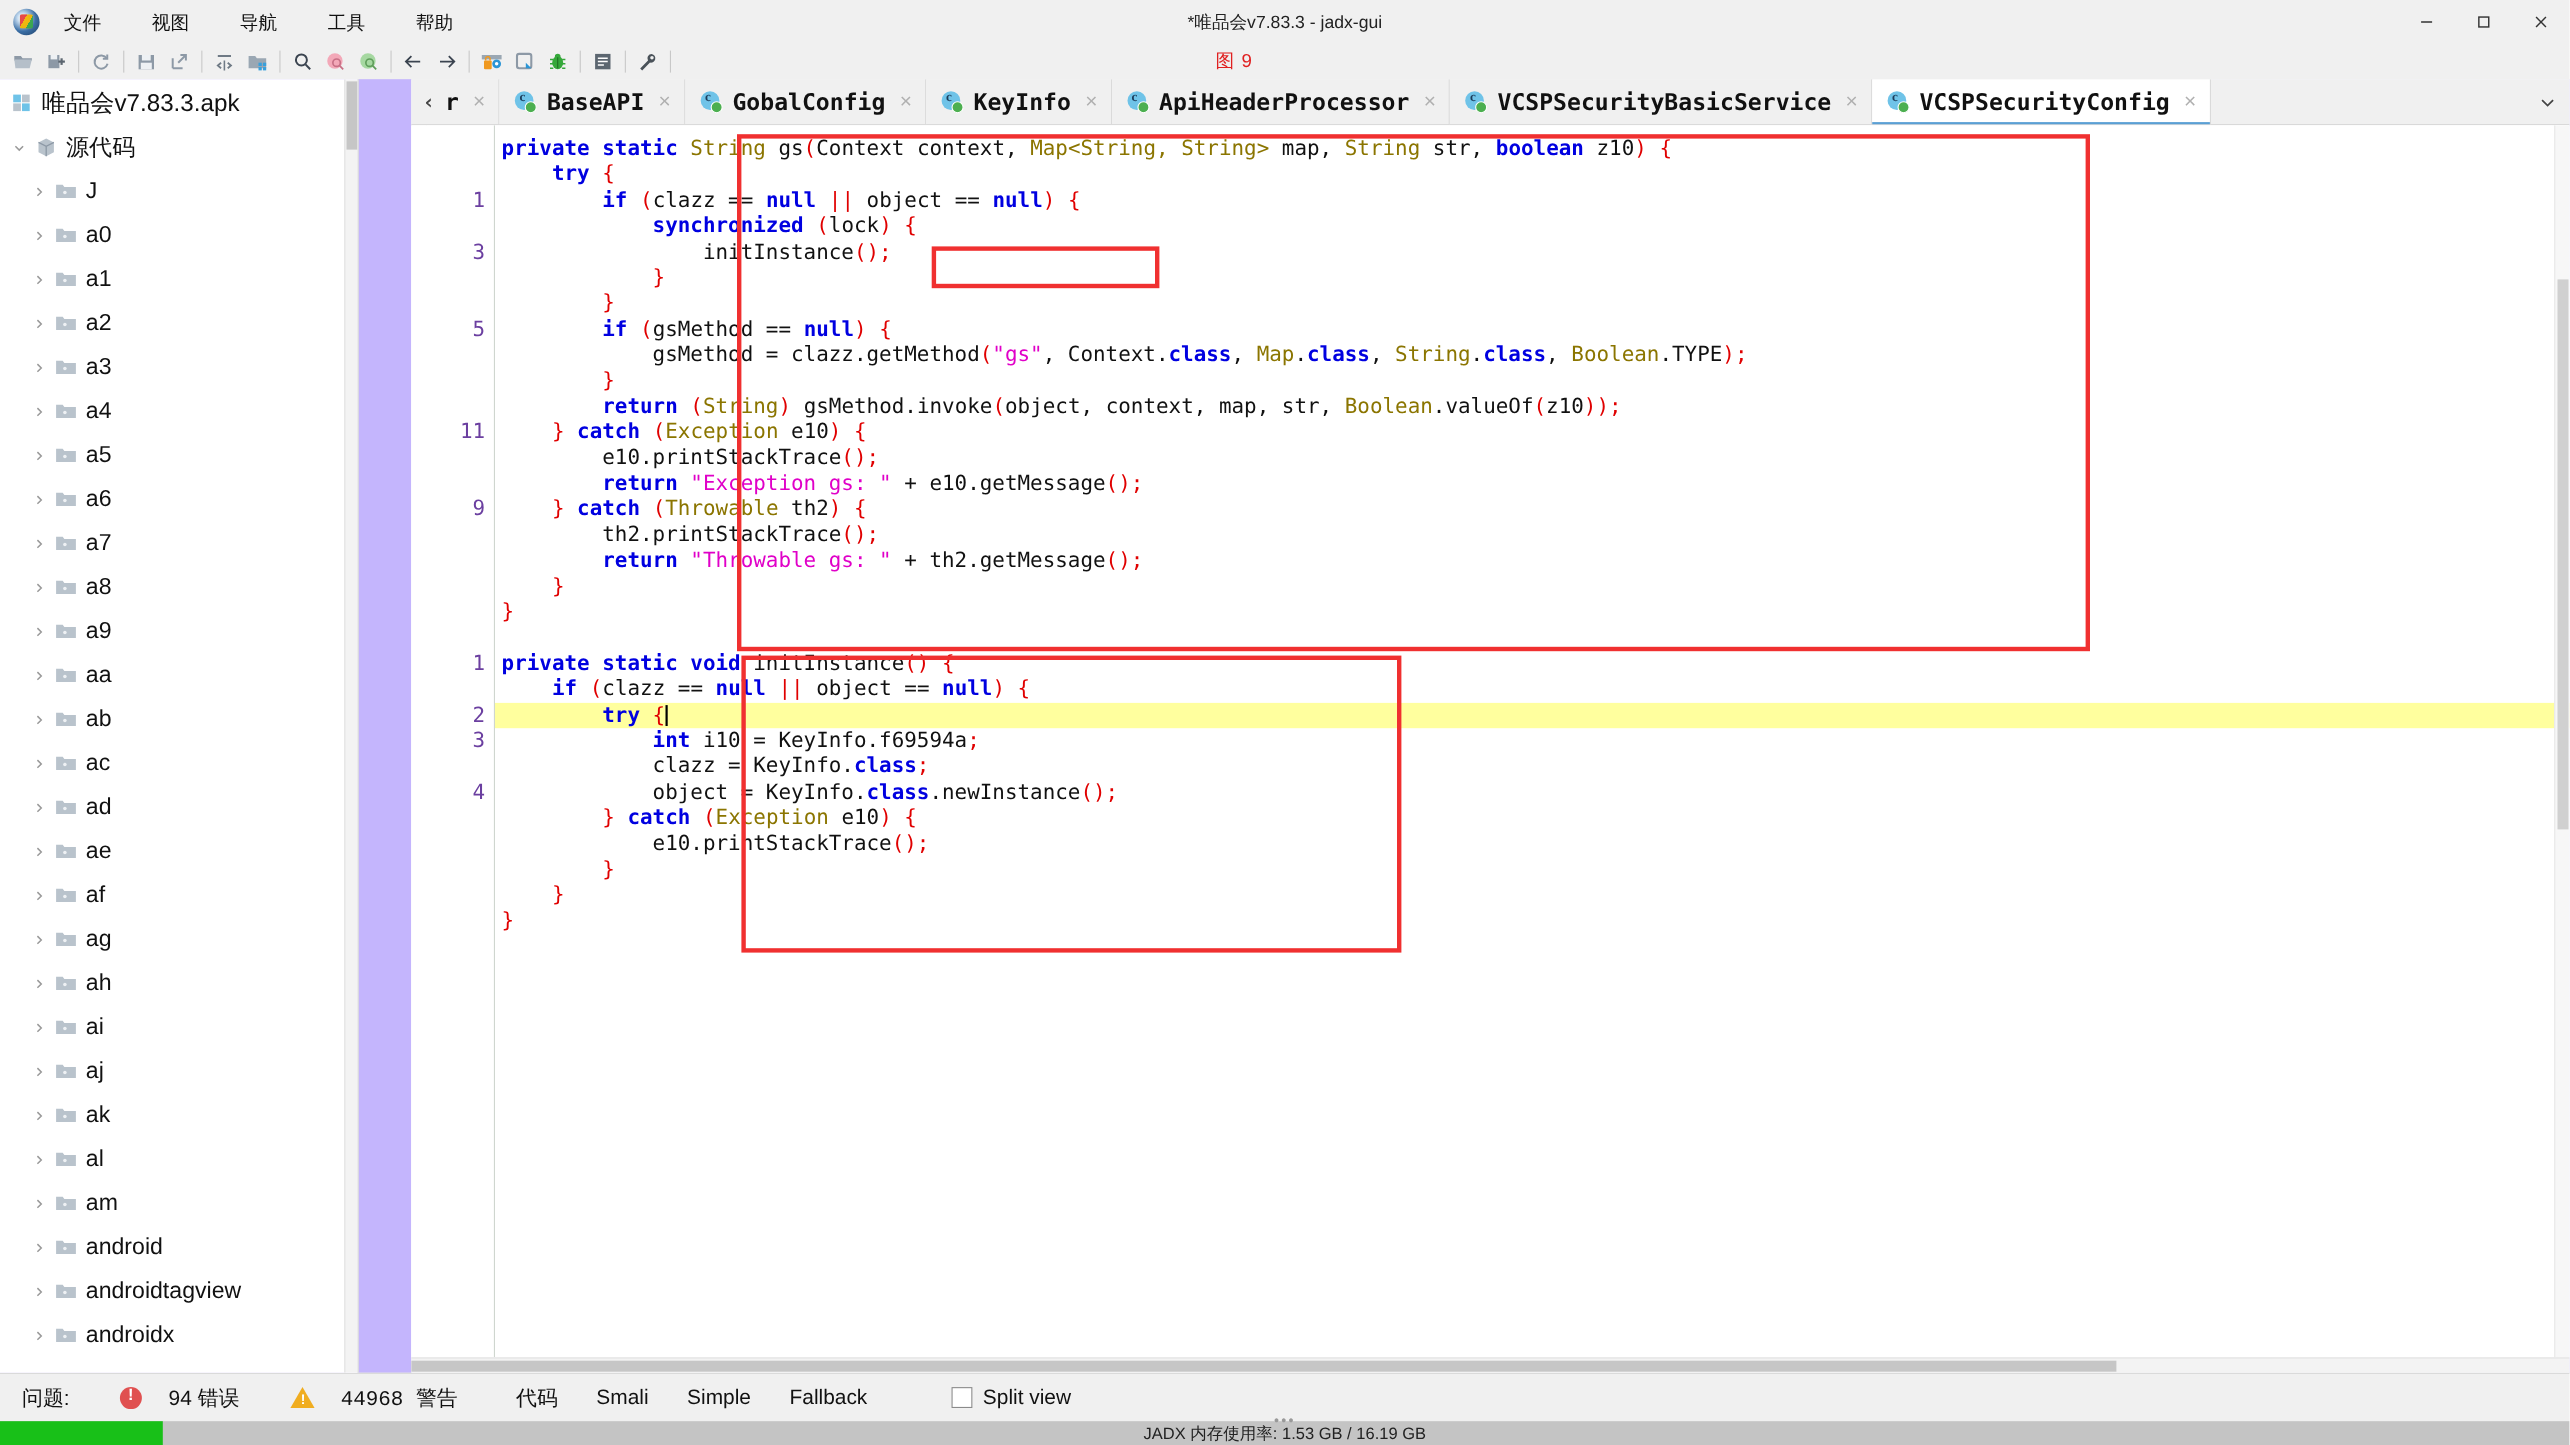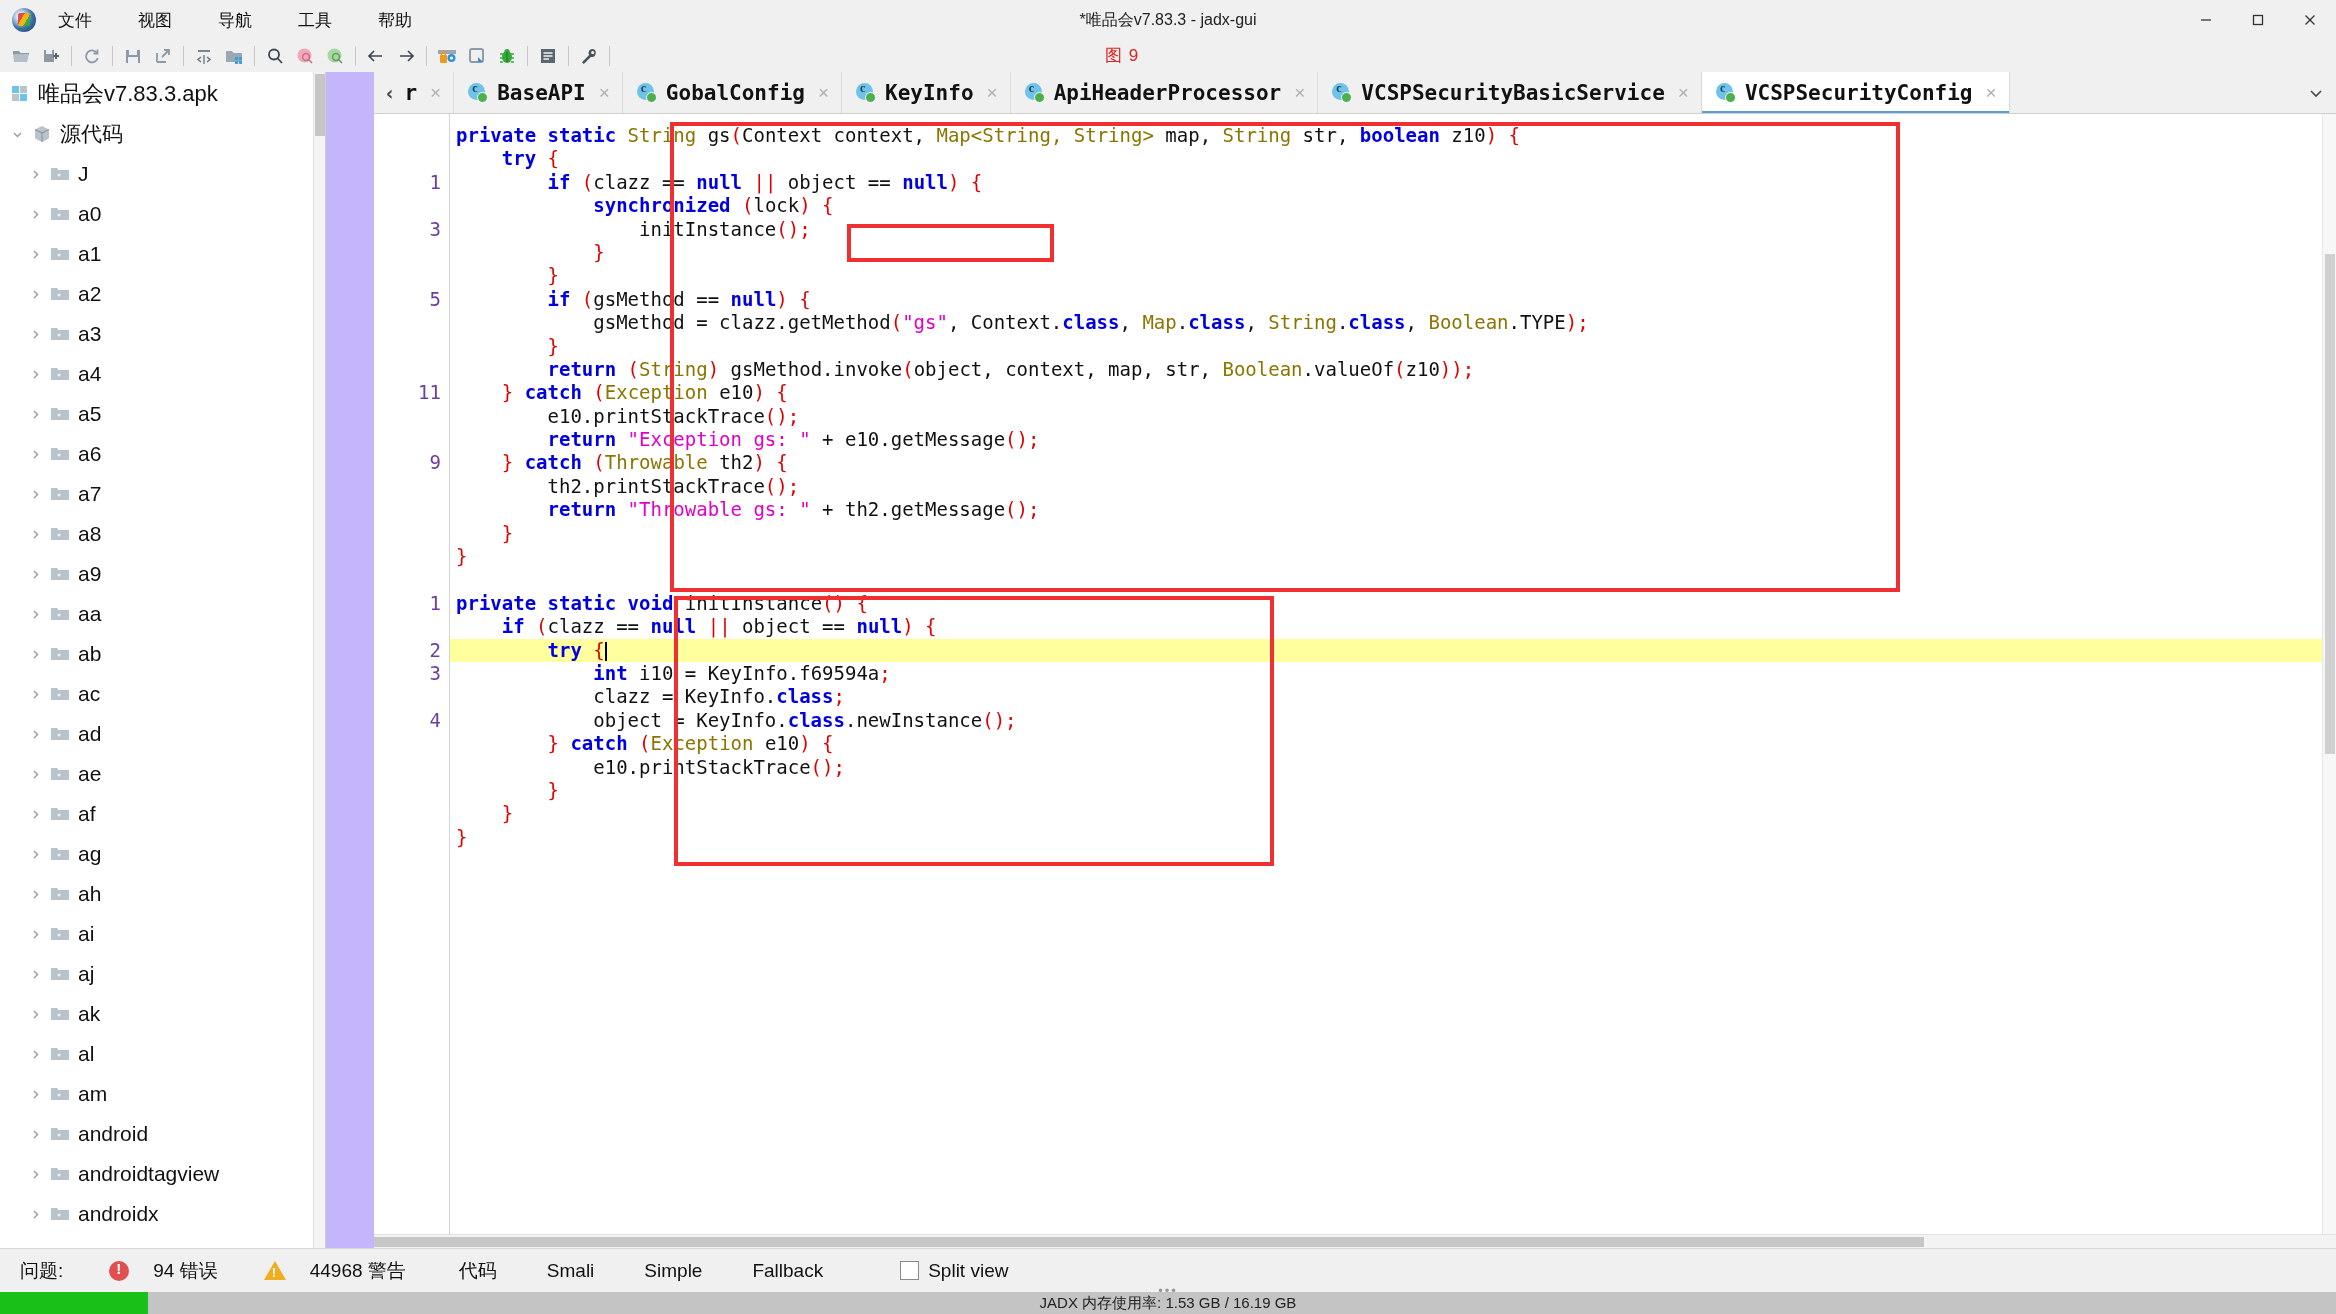--- a/index.html
+++ b/index.html
@@ -136,21 +136,21 @@
   
   .statusbar {
     height:44px; flex:0 0 44px; background:#f0f0f0; display:flex; align-items:center;
     padding-left:6px; font-size:19px; color:#111; border-top:1px solid #d8d8d8;
   }
   .statusbar .seg { display:flex; align-items:center; gap:24px; }
   .err-ico { width:20px; height:20px; border-radius:50%; background:#e05050; position:relative; }
   .err-ico:after{ content:"!"; position:absolute; left:7px; top:-1px; color:#fff; font-size:15px; font-weight:bold; }
   .warn-ico { width:0;height:0;border-left:11px solid transparent;border-right:11px solid transparent;border-bottom:19px solid #f0ad20; position:relative; }
   .warn-ico:after{ content:"!"; position:absolute; left:-3px; top:4px; color:#fff; font-size:13px; font-weight:bold; }
-  .modetabs { display:flex; align-items:center; gap:16px; margin-left:36px; }
+  .modetabs { display:flex; align-items:center; gap:1px; margin-left:36px; }
   .modetab { padding:0 17px; font-size:19px; color:#111; }
   .splitview { display:flex; align-items:center; gap:9px; margin-left:60px; font-size:19px; }
   .cbx { width:19px; height:19px; border:1px solid #8a8a8a; background:#fff; }
 
   .membar {
     height:22px; flex:0 0 22px; background:#c4c4c4; position:relative; display:flex;
     align-items:center; justify-content:center; font-size:15px; color:#222;
   }
   .membar .fill { position:absolute; left:0; top:0; bottom:0; width:148px; background:#18c018; }
   .membar .txt { position:relative; z-index:2; }
@@ -899,21 +899,21 @@
     </div>
   </div>
 
   <div class="statusbar">
     <div style="width:14px"></div>
     <div>问题:</div>
     <div class="seg" style="margin-left:46px;">
       <span class="err-ico"></span>
       <span>94 错误</span>
     </div>
-    <div class="seg" style="margin-left:46px;">
+    <div class="seg" style="margin-left:46px;font-family:Liberation Mono, monospace;">
       <span class="warn-ico"></span>
       <span>44968 警告</span>
     </div>
     <div class="modetabs">
       <div class="modetab">代码</div>
       <div class="modetab">Smali</div>
       <div class="modetab">Simple</div>
       <div class="modetab">Fallback</div>
     </div>
     <div class="splitview">

